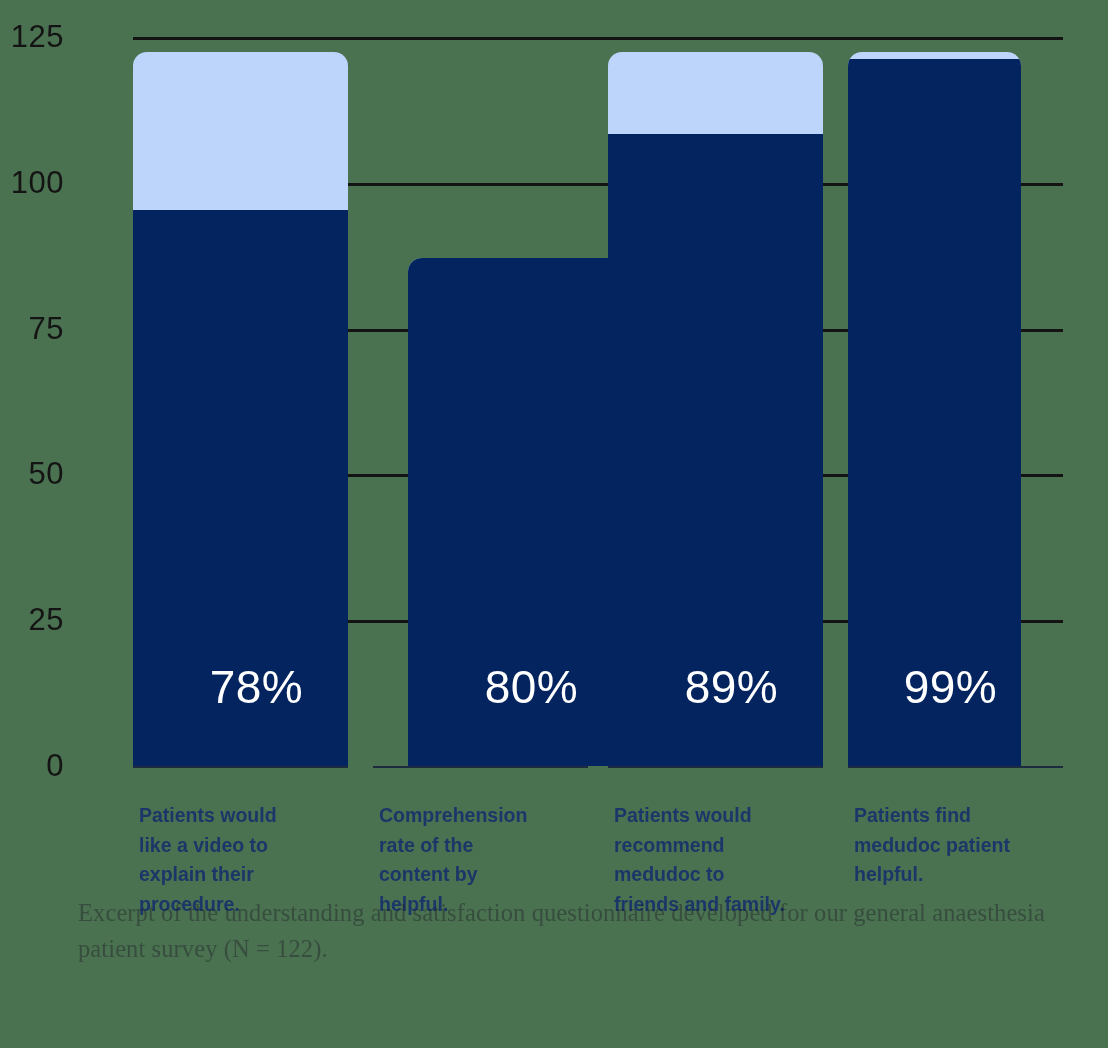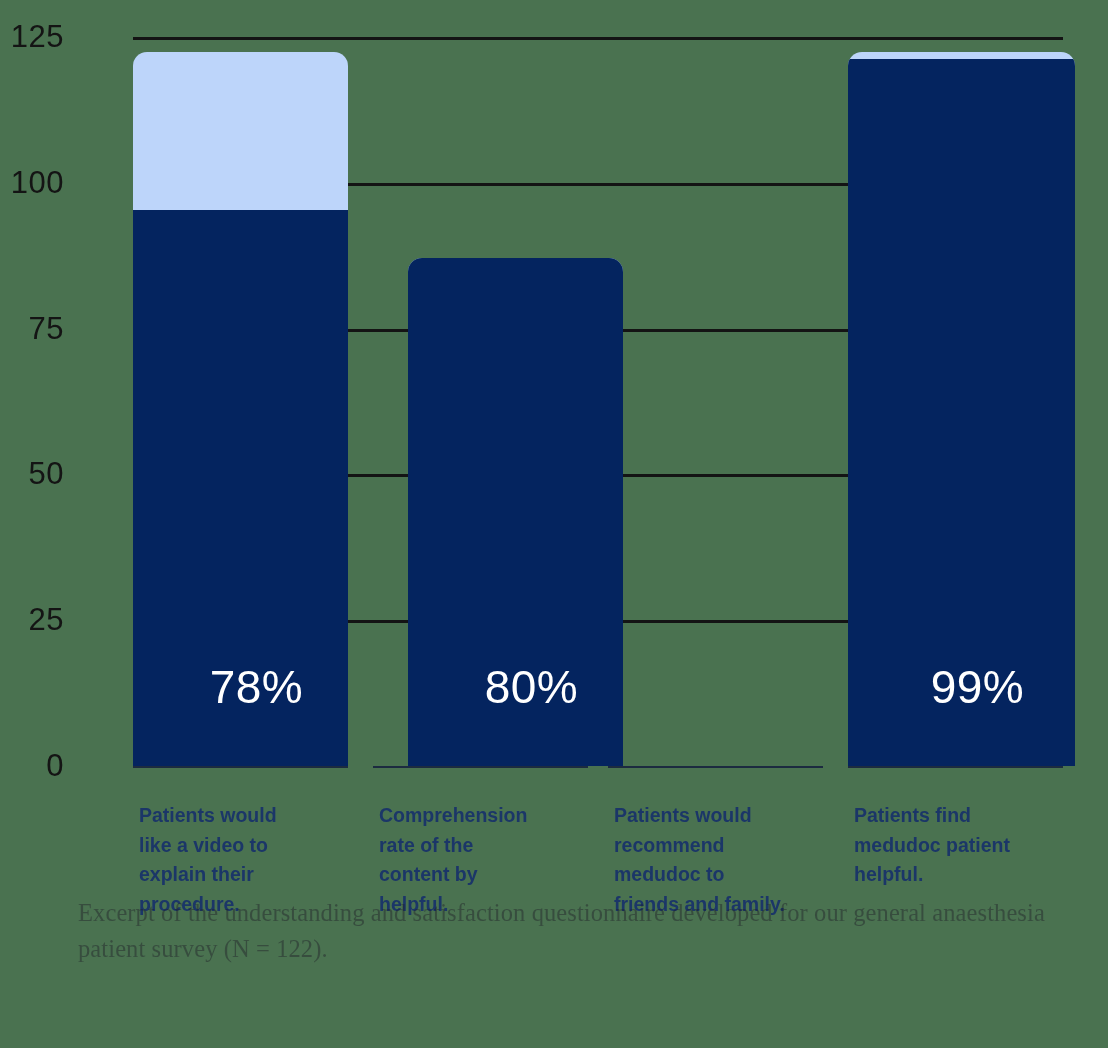--- a/index.html
+++ b/index.html
@@ -173,27 +173,33 @@
           <div class="bar-fill" style="height:574px;"></div>
           <div class="bar-value">80%</div>
         </div>
       </div>
       <div class="baseline-seg" style="left:373px; width:215px;"></div>
       <div class="bar-caption" style="left:379px; width:215px;">Comprehension
 rate of the
 content by
 helpful.</div>
 
+      <div class="bar-group" style="left:608px; width:215px; height:714px;">
+        <div class="bar-stack" style="height:714px;">
+          <div class="bar-fill" style="height:632px;"></div>
+          <div class="bar-value">89%</div>
+        </div>
+      </div>
       <div class="baseline-seg" style="left:608px; width:215px;"></div>
       <div class="bar-caption" style="left:614px; width:222px;">Patients would
 recommend
 medudoc to
 friends and family.</div>
 
-      <div class="bar-group" style="left:848px; width:227px; height:714px;">
+      <div class="bar-group" style="left:848px; width:173px; height:714px;">
         <div class="bar-stack" style="height:714px;">
           <div class="bar-fill" style="height:707px;"></div>
           <div class="bar-value">99%</div>
         </div>
       </div>
       <div class="baseline-seg" style="left:848px; width:215px;"></div>
       <div class="bar-caption" style="left:854px; width:215px;">Patients find
 medudoc patient
 helpful.</div>
 

